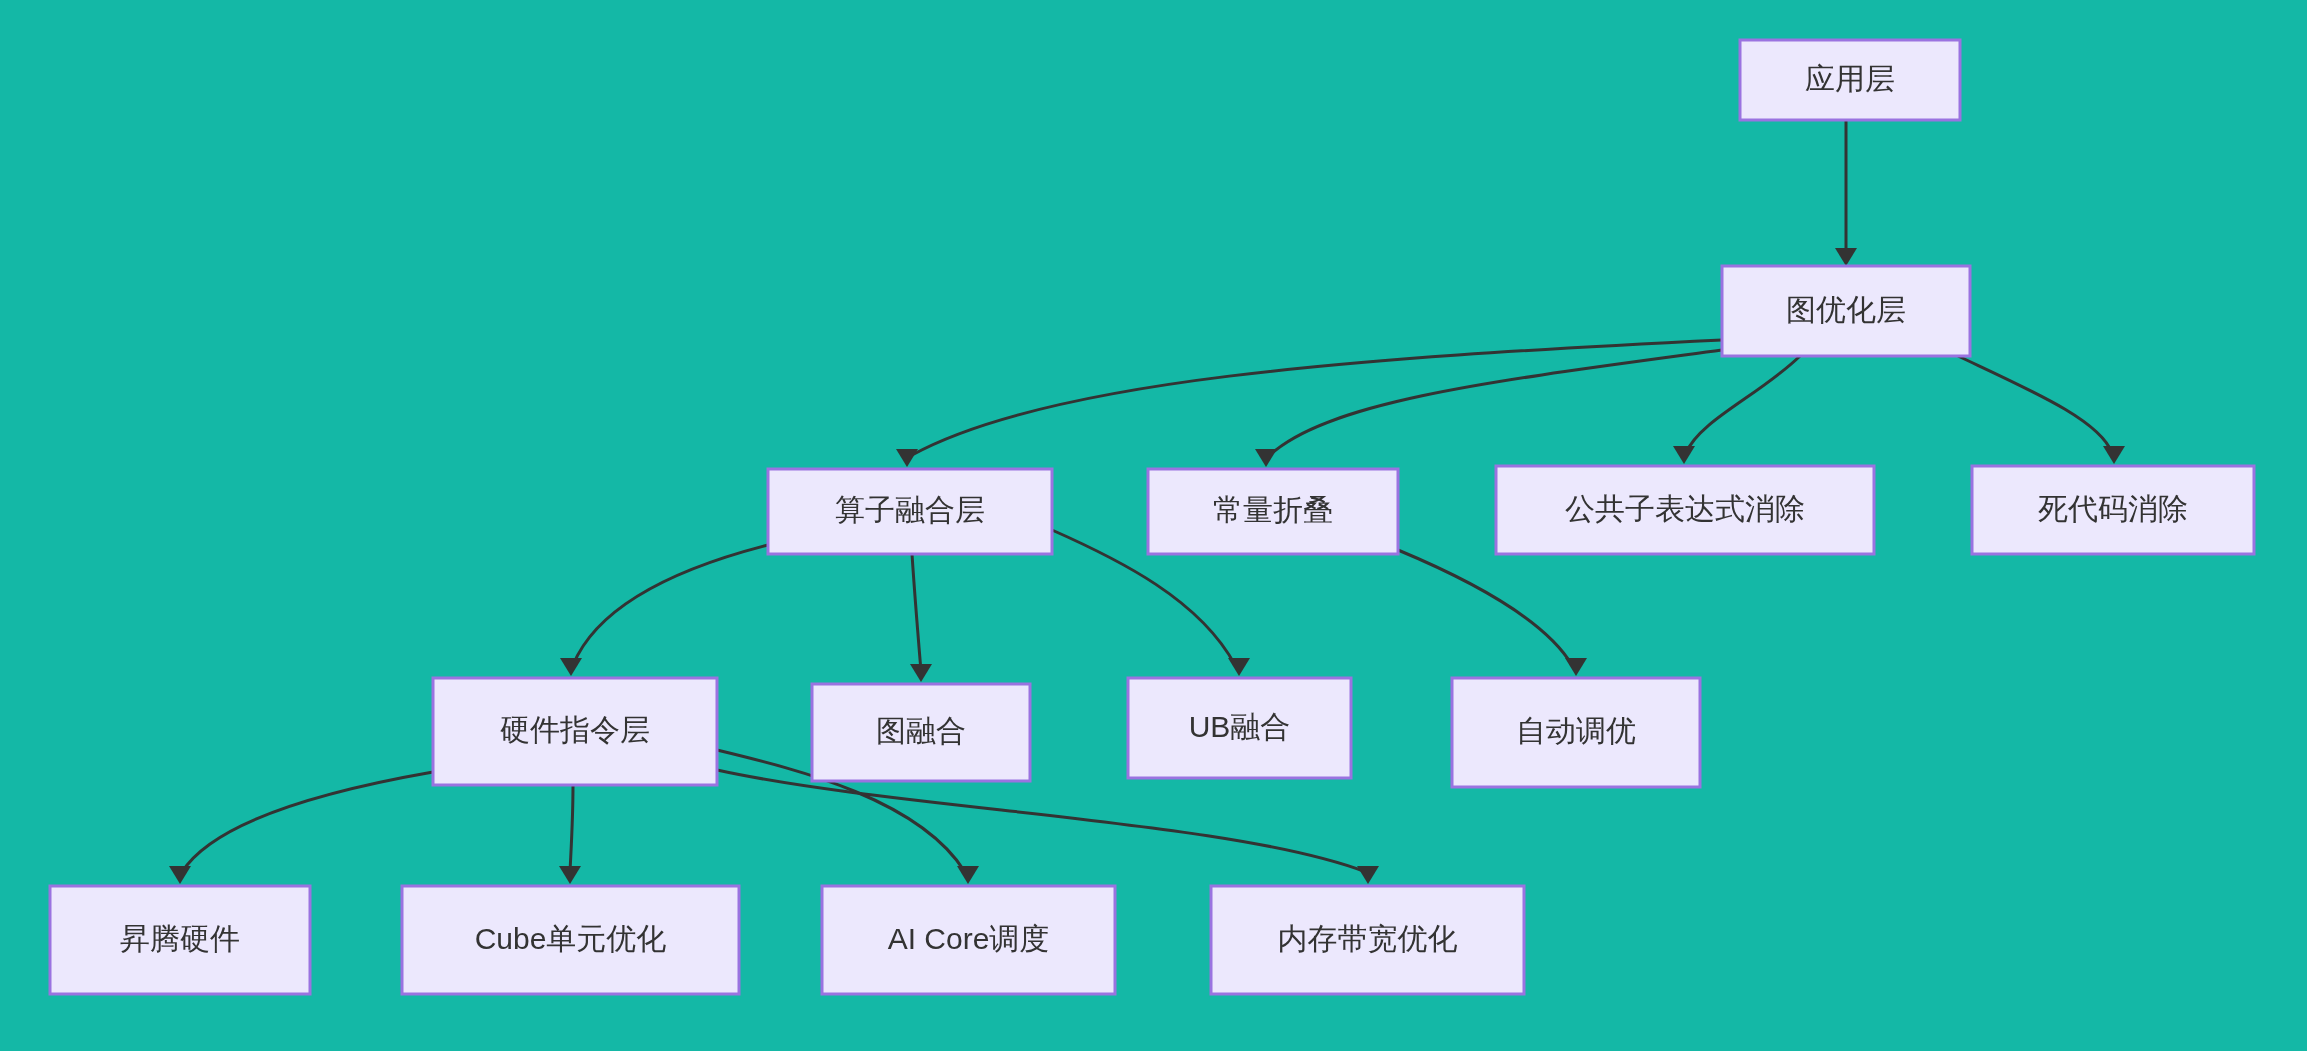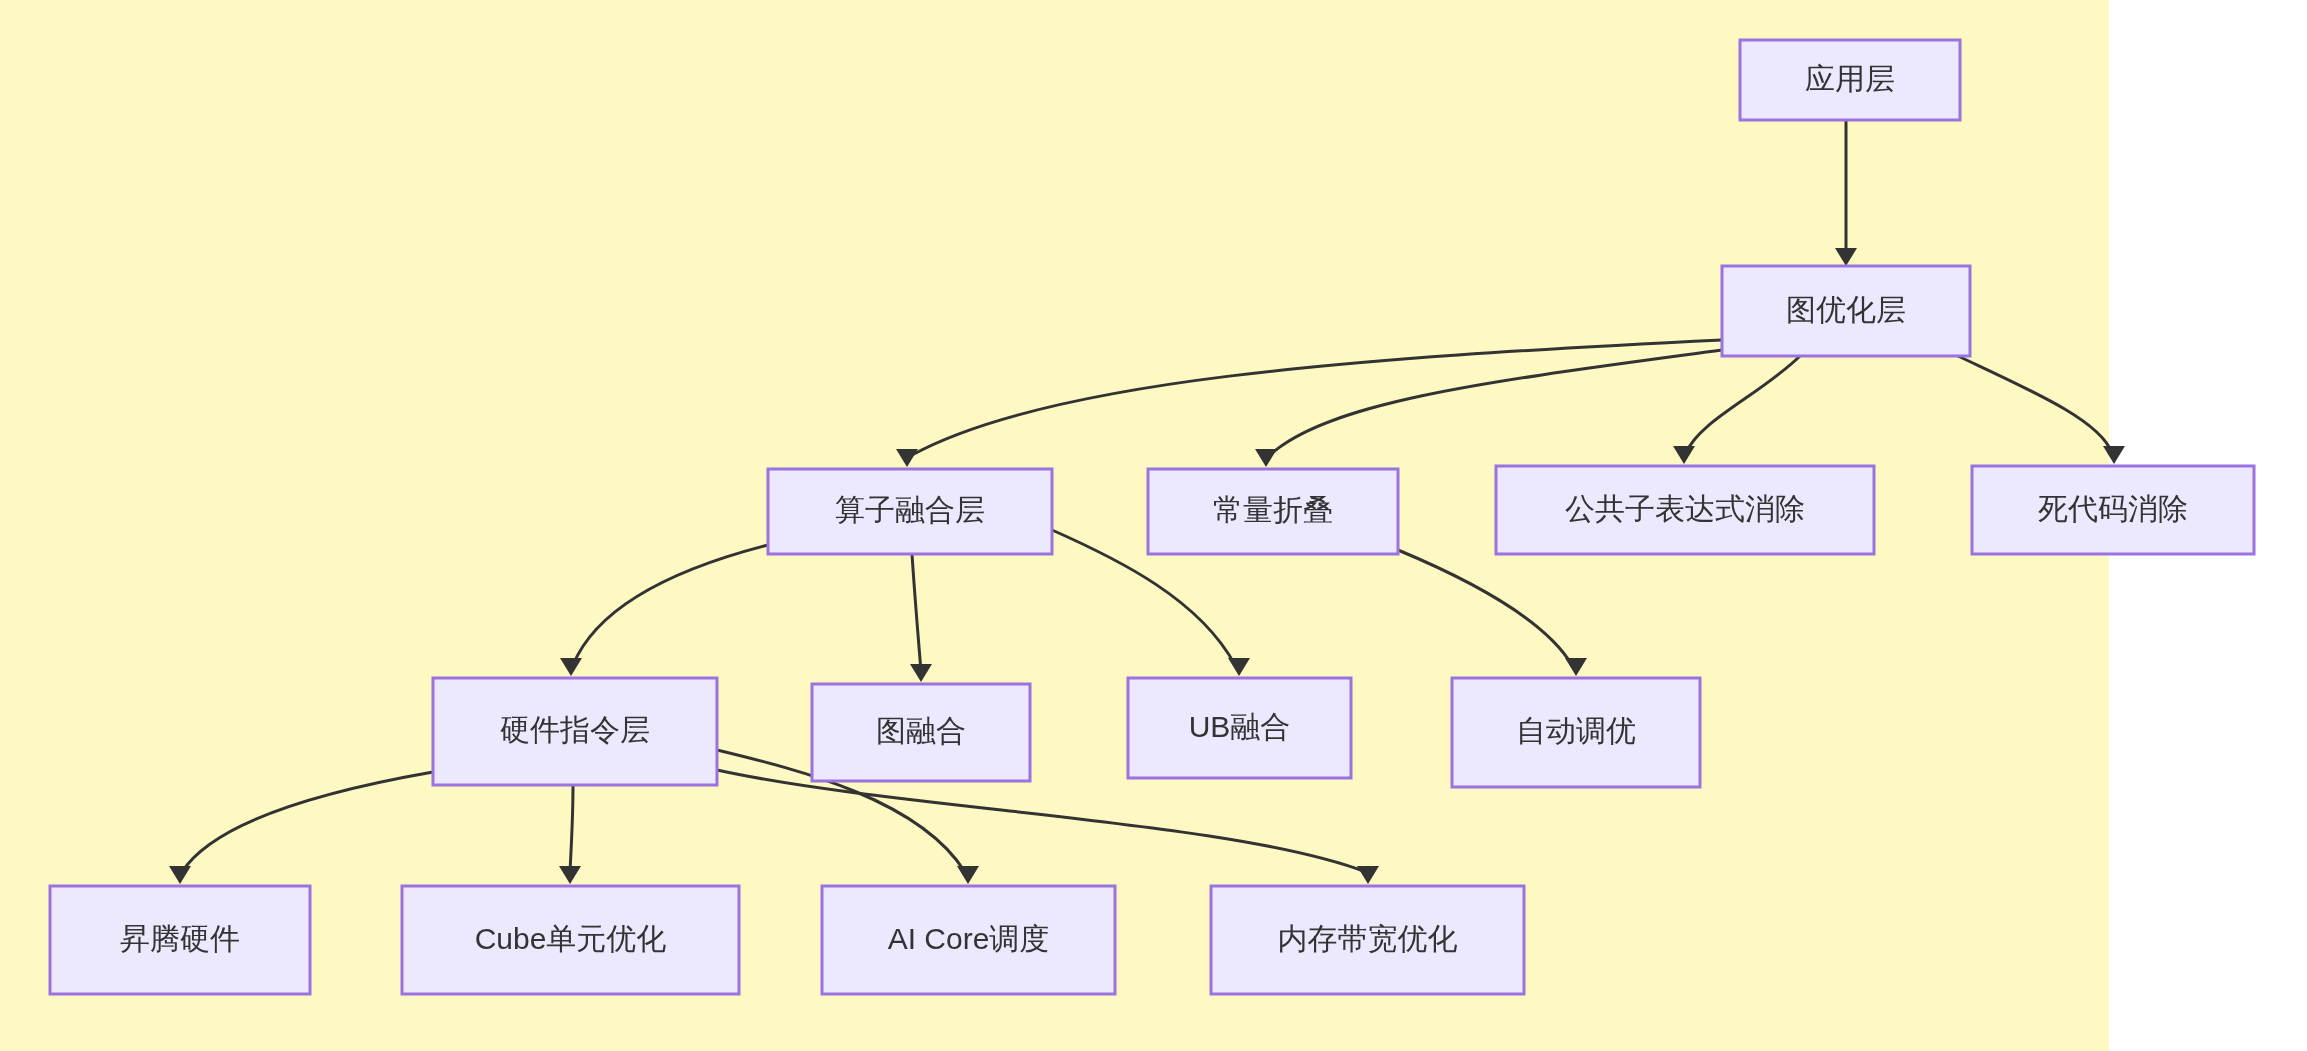--- a/index.html
+++ b/index.html
@@ -8,23 +8,23 @@
     background: #ffffff;
   }
   body {
     width: 2307px;
     height: 1051px;
     font-family: "Liberation Sans", "DejaVu Sans", sans-serif;
     overflow: hidden;
   }
   #diagram-root {
     position: relative;
-    width: 2109px;
+    width: 2307px;
     height: 1051px;
-    background: #fef9c3;
+    background: #14b8a6;
   }
   svg.flow {
     display: block;
     width: 2307px;
     height: 1051px;
   }
   .node-rect {
     fill: #ece8fd;
     stroke: #9a73e0;
     stroke-width: 3;

